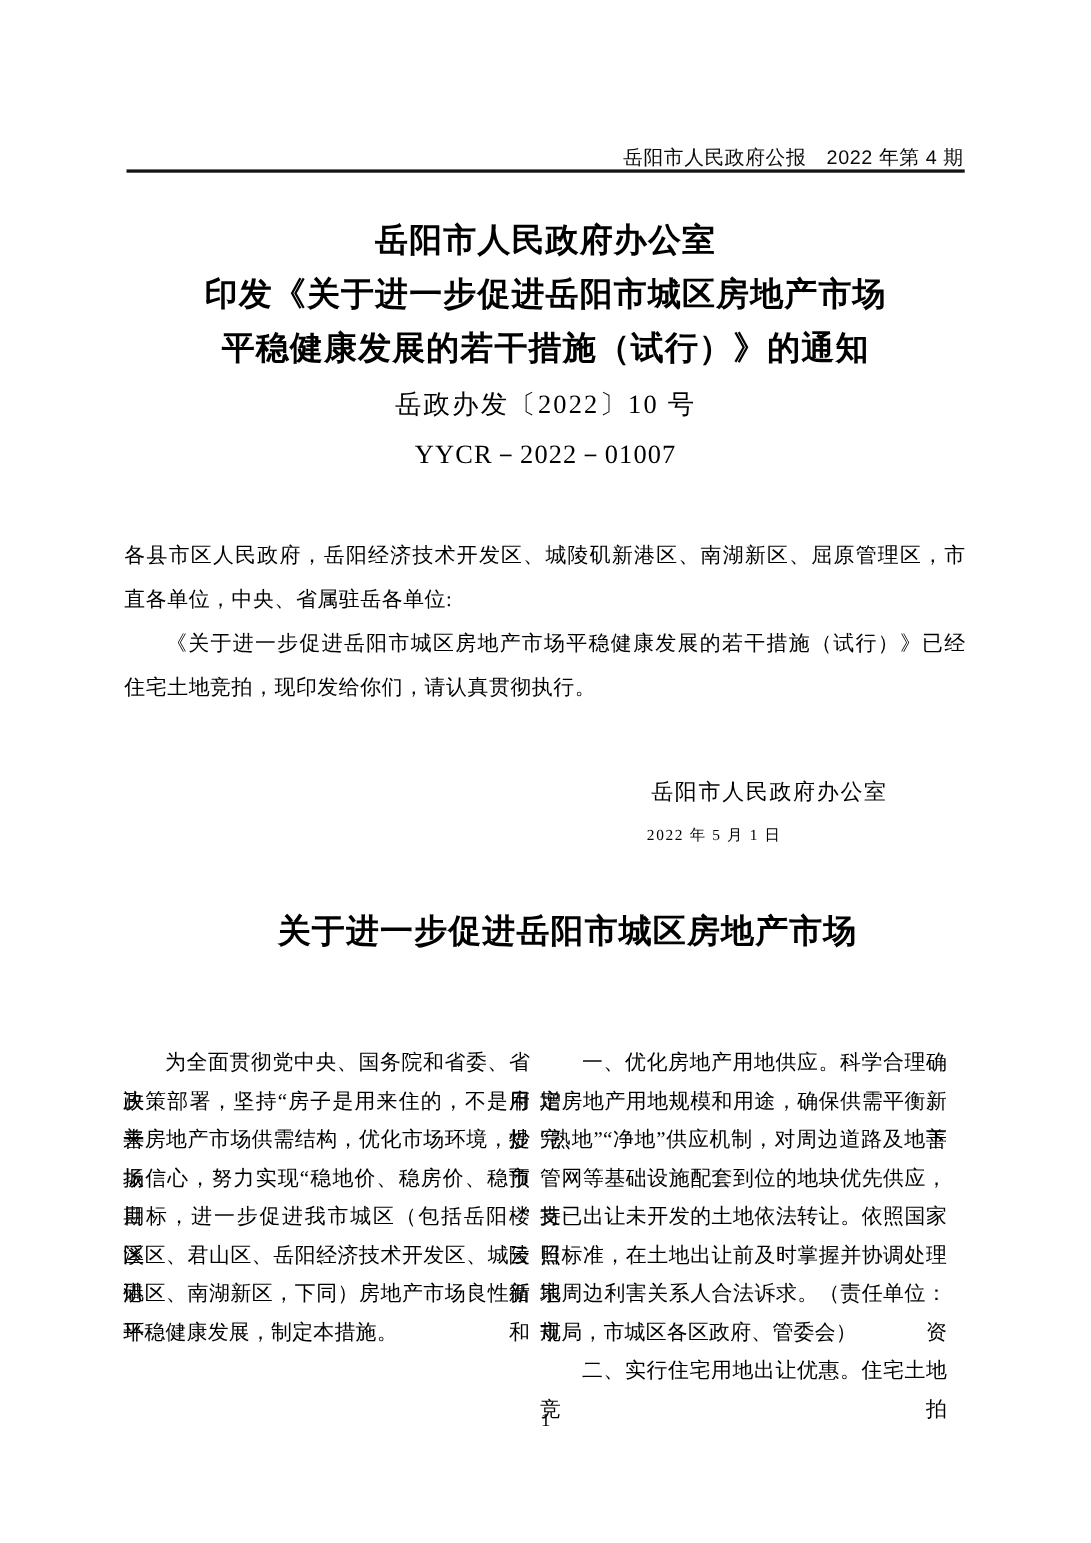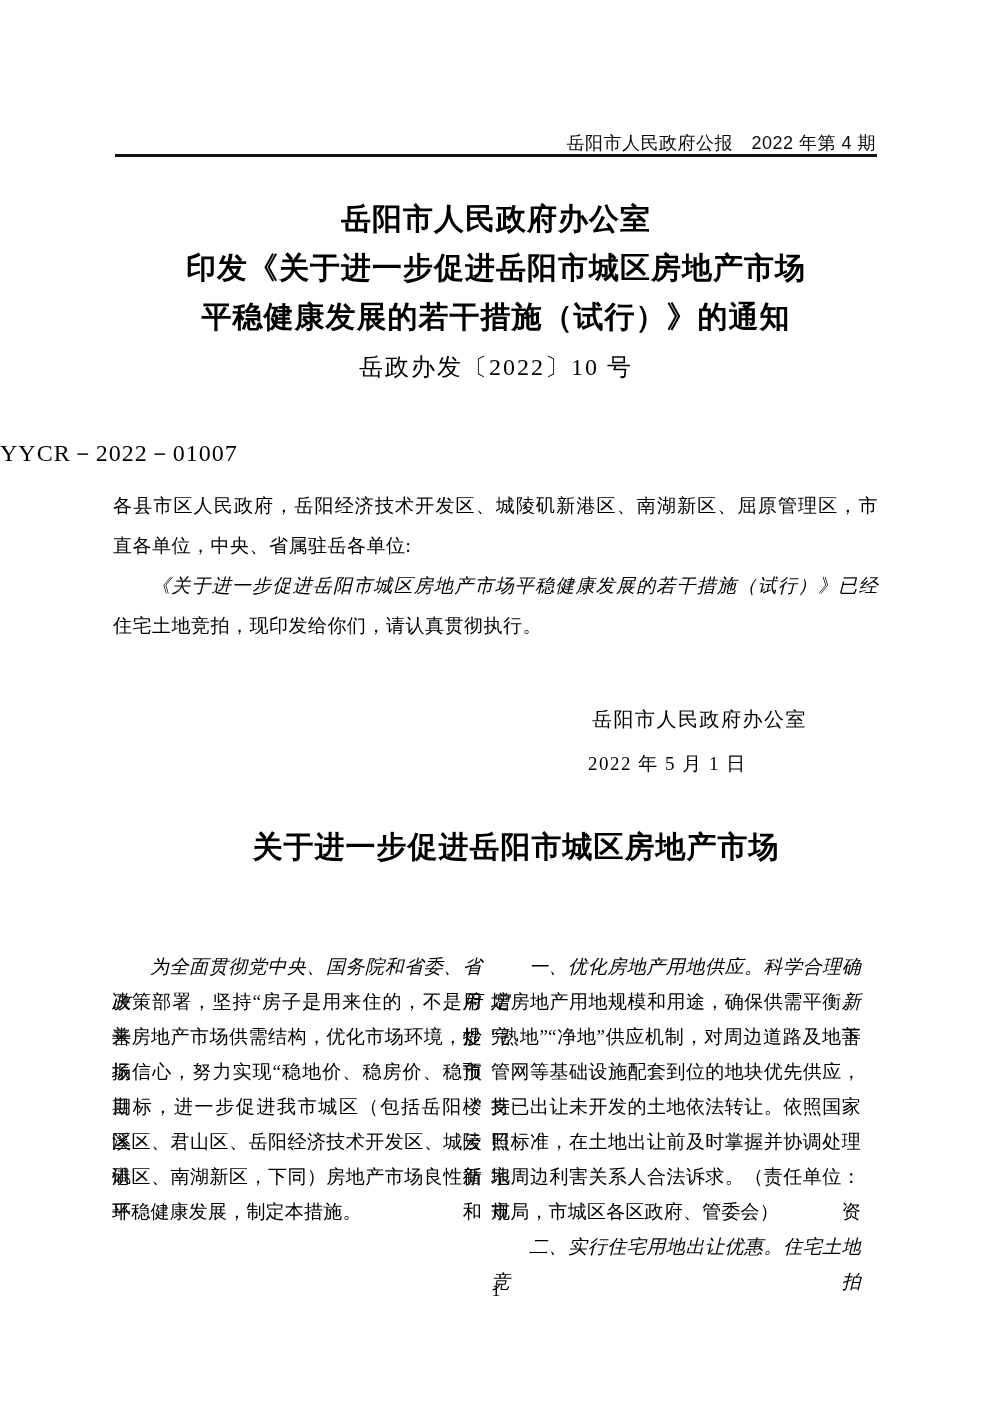--- a/index.html
+++ b/index.html
@@ -47,46 +47,46 @@
     width: 100%;
     text-align: center;
     font-size: 24px;
     letter-spacing: 2px;
   }
   .doc-code {
     position: absolute;
     top: 397px;
     left: 0;
     width: 100%;
+    text-align: center;
     font-size: 24px;
     letter-spacing: 1px;
-    margin-top: 40px;
   }
   .letter {
     position: absolute;
     top: 486px;
     left: 113px;
     width: 765px;
     font-size: 19px;
   }
   .letter .ln { line-height: 40px; height: 40px; letter-spacing: 0.5px; }
   .jf { text-align: justify; text-align-last: justify; }
-  .ind { text-indent: 2em; font-style: italic; }
+  .ind { text-indent: 2em; }
   .signature-org {
     position: absolute;
     top: 706px;
     left: 592px;
     font-size: 20px;
     letter-spacing: 1.5px;
   }
   .signature-date {
     position: absolute;
     top: 751px;
     left: 588px;
-    font-size: 19px;
+    font-size: 14px;
     letter-spacing: 1.5px;
   }
   .measures-title {
     position: absolute;
     top: 824px;
     left: 0;
     width: 100%;
     text-align: center;
     font-weight: bold;
     font-size: 30px;

